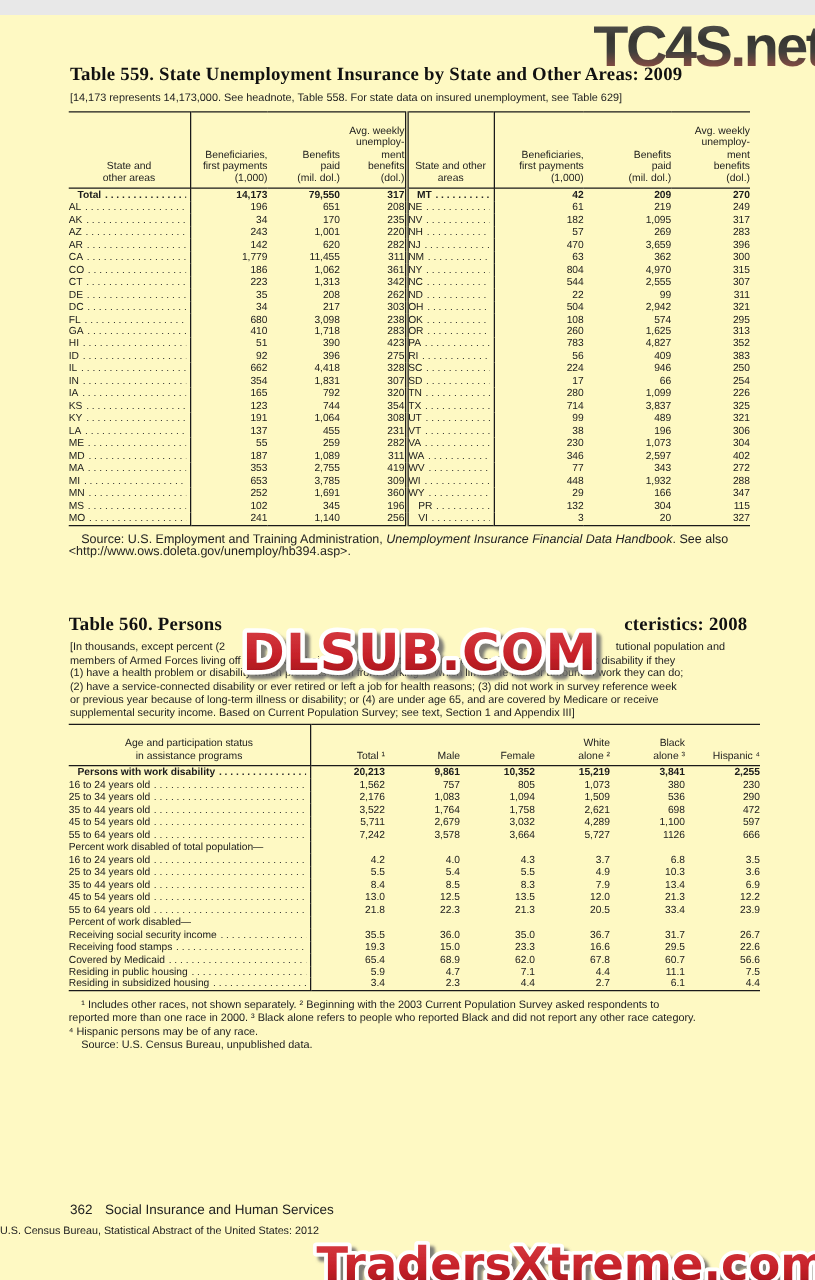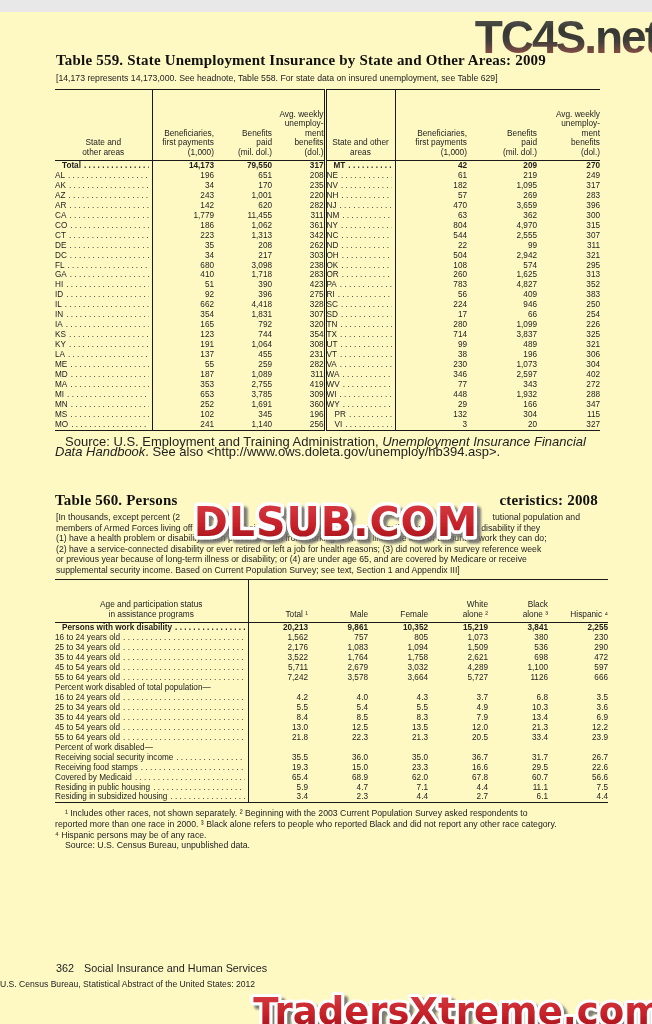--- a/index.html
+++ b/index.html
@@ -28,40 +28,40 @@
   .tbl-title{
     font-family:"Liberation Serif","DejaVu Serif",serif;
     font-weight:bold;font-size:15px;margin:0 0 4px 1px;color:#111;
     letter-spacing:.2px;
   }
   .headnote{font-size:8.7px;line-height:10.5px;color:#222;margin:0 0 5px 1px;}
   table.stat{border-collapse:collapse;width:100%;table-layout:fixed;
     border-top:1.5px solid #1a1a1a;border-bottom:1.5px solid #1a1a1a;}
   table.stat thead th{
     font-weight:normal;font-size:8.3px;line-height:9.5px;vertical-align:bottom;
-    padding:20px 0 3px 0;border-bottom:1px solid #1a1a1a;white-space:pre-line;color:#1c1c1c;
+    padding:10px 0 3px 0;border-bottom:1px solid #1a1a1a;white-space:pre-line;color:#1c1c1c;
   }
   table.stat td{font-size:8.2px;line-height:9.95px;padding:0;color:#1c1c1c;}
   .t560 td{line-height:9.6px;}
   th.hc{text-align:center;}
   th.hr{text-align:right;}
   .vr1{border-right:1px solid #1a1a1a;}
   .vr2{border-right:3px double #1a1a1a;}
   td.stub{overflow:hidden;}
   .stubflex{display:flex;align-items:baseline;}
   .lbl{white-space:nowrap;}
   .ldr{flex:1;overflow:hidden;white-space:nowrap;padding-left:3px;margin-right:3px;color:#2a2a2a;}
   td.num{text-align:right;white-space:nowrap;}
   tr.b td{font-weight:bold;}
   td.ind .stubflex{padding-left:8px;}
   td.sub{padding-left:8px;white-space:nowrap;}
   tr.b td.stub .stubflex{padding-left:7px;}
   .pr1{padding-right:6px;}
   .pr2{padding-right:8px;}
-  .source{font-size:13px;line-height:10.6px;margin-top:6px;text-indent:10px;color:#222;}
+  .source{font-size:10px;line-height:10.6px;margin-top:6px;text-indent:10px;color:#222;}
   .source i{font-style:italic;}
   
   .sec560{position:absolute;left:55px;top:480px;width:553px;}
   .title-row{position:relative;height:18px;margin-bottom:2px;}
   .title-row .tbl-title{position:absolute;left:0;top:0;margin:0;}
   .title-row .t-right{left:auto;right:10px;}
   .hn-line{font-size:8.7px;line-height:10.55px;white-space:nowrap;color:#222;}
   .hn-first{position:relative;height:10.55px;}
   .hn-first .fragR{position:absolute;right:28px;top:0;}
   .t560 thead th{padding:4px 0 3px 0;}

